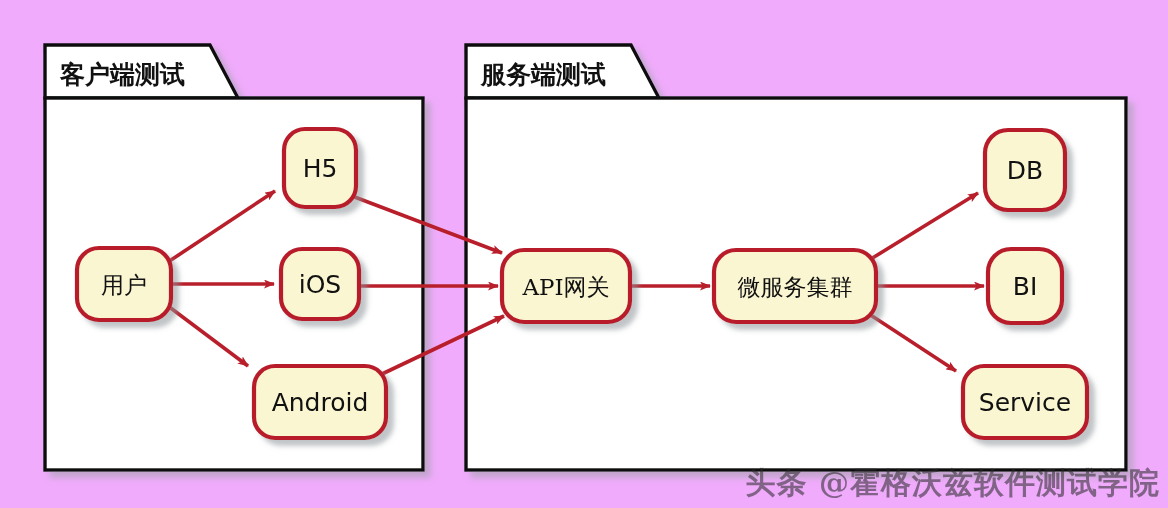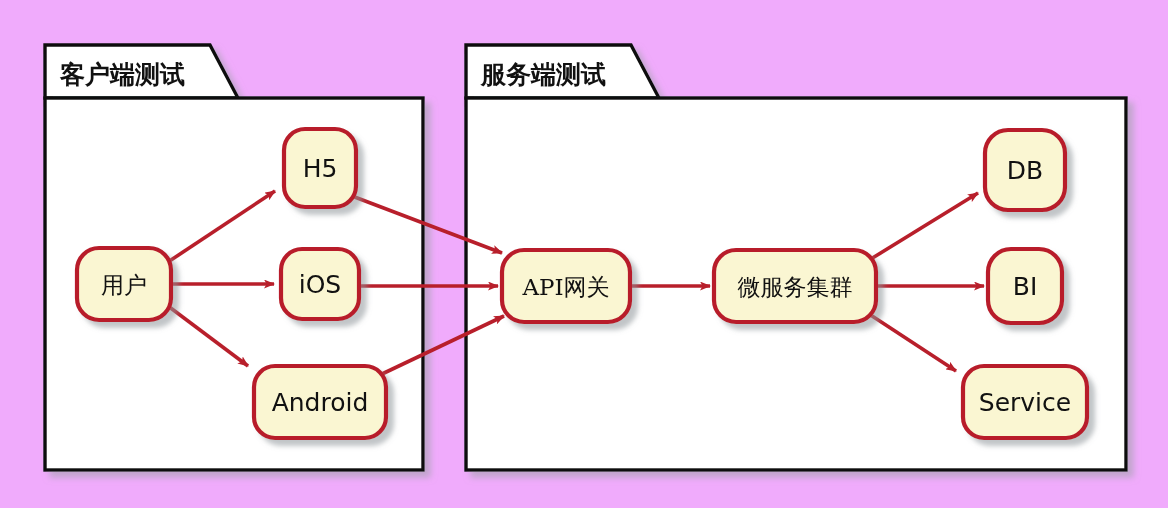--- a/index.html
+++ b/index.html
@@ -140,14 +140,15 @@
       <rect x="988" y="249" width="74" height="74" rx="23" ry="23" fill="#faf6d2" stroke="#b81f2b" stroke-width="4.2" filter="url(#nodeshadow)"></rect>
       <text class="node-label-latin" x="1025" y="295" text-anchor="middle">BI</text>
     </g>
 
     <g>
       <rect x="963" y="366" width="124" height="72" rx="21" ry="21" fill="#faf6d2" stroke="#b81f2b" stroke-width="4.2" filter="url(#nodeshadow)"></rect>
       <text class="node-label-latin" x="1025" y="411" text-anchor="middle">Service</text>
     </g>
   </svg>
 
+  <div class="watermark">头条 @霍格沃兹软件测试学院</div>
 
 </div>
 
 </body></html>

